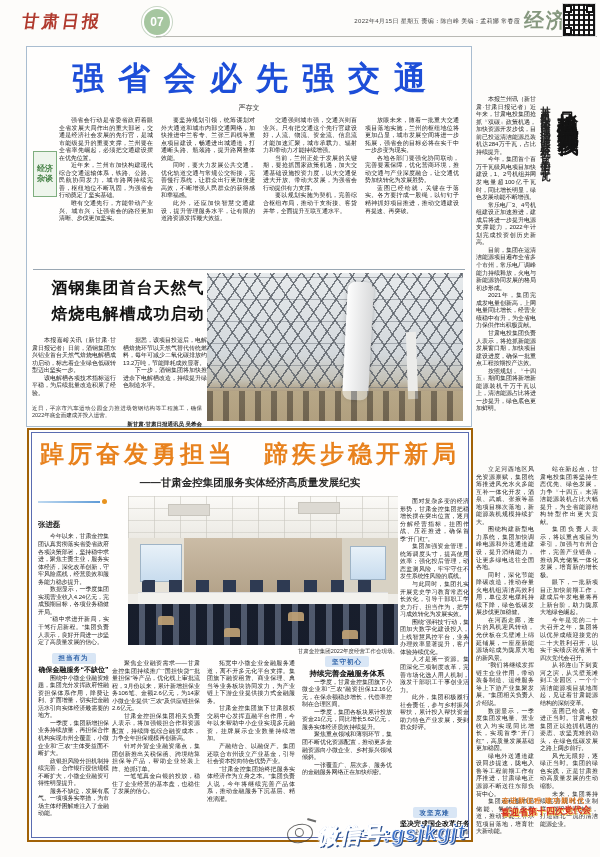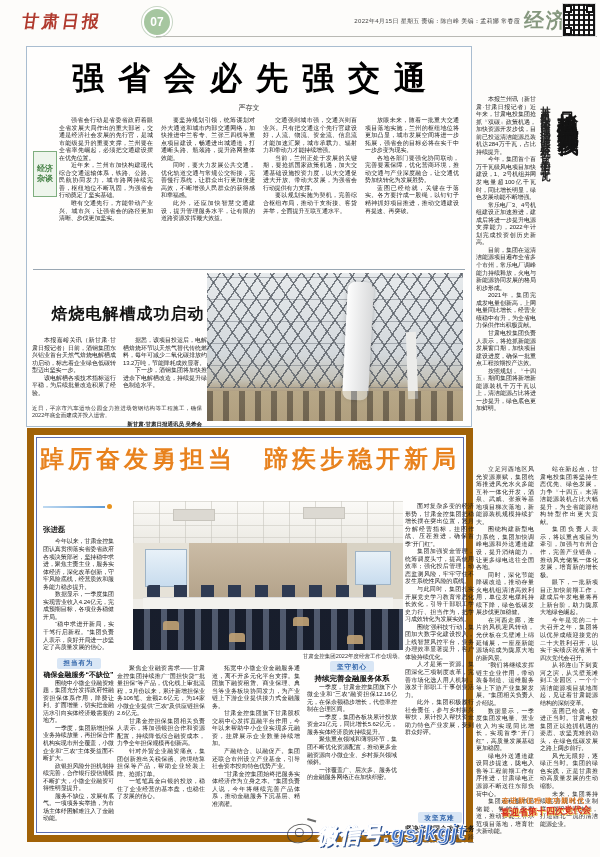--- a/index.html
+++ b/index.html
@@ -16,21 +16,21 @@
         letter-spacing:0.3px;}
   .section-name{position:absolute;left:524px;top:7px;font-size:20px;font-weight:bold;color:#86987f;letter-spacing:2px;}
   .qr{position:absolute;left:563px;top:4px;width:32px;height:32px;background:
         repeating-linear-gradient(0deg,rgba(17,17,17,.9) 0 2px,transparent 2px 5px),
         repeating-linear-gradient(90deg,#151515 0 2px,#fff 2px 5px);outline:1px solid #ddd;}
   .qr-eye{position:absolute;width:8px;height:8px;border:2px solid #111;background:#fff;box-sizing:border-box;}
   .qr-eye.e1{left:1px;top:1px}.qr-eye.e2{right:1px;top:1px}.qr-eye.e3{left:1px;bottom:1px}
   
   .top-box{position:absolute;left:26px;top:46px;width:444px;height:379px;border:1px solid #a9bdd0;background:#fffefd;}
   .top-title{position:absolute;left:0;top:10px;width:100%;text-align:center;font-size:32px;font-weight:bold;
-        color:#000000;letter-spacing:14px;text-indent:14px;margin:0;}
+        color:#1d4ed8;letter-spacing:14px;text-indent:14px;margin:0;}
   .top-author{position:absolute;left:0;top:56px;width:100%;text-align:center;font-size:7px;color:#333;}
   .label-box{position:absolute;left:6px;top:104px;width:22px;height:44px;border:1px solid #7fae7f;background:#eef5ec;
         display:flex;flex-direction:column;align-items:center;justify-content:center;gap:2px;}
   .label-box span{font-size:8px;font-weight:bold;color:#3f7d3f;line-height:1;}
   .ncol{position:absolute;font-size:6px;line-height:1.26;text-align:justify;letter-spacing:-0.1px;
         color:#242424;overflow:hidden;}
   .para{margin:0;text-indent:2em;}
   .tcol{top:70px;height:148px;width:94px;}
   .divider{position:absolute;left:6px;top:222px;width:432px;height:1px;background:#9aa7b3;}
   .sec-head{position:absolute;left:4px;top:228px;width:194px;text-align:center;font-size:16px;font-weight:bold;
@@ -55,21 +55,21 @@
         background:repeating-linear-gradient(90deg,rgba(60,55,45,.5) 0 6px,rgba(190,175,140,.5) 6px 16px);}
   
   .r-top-col{left:476px;top:96px;width:60px;height:362px;}
   .r-sub{position:absolute;left:538px;top:98px;height:310px;writing-mode:vertical-rl;text-orientation:upright;
         font-size:10px;font-weight:bold;color:#222;letter-spacing:3px;}
   .r-title{position:absolute;left:554px;top:96px;height:366px;writing-mode:vertical-rl;text-orientation:upright;
         font-size:21px;font-weight:bold;color:#141414;letter-spacing:1.5px;margin:0;}
   .r-bot1{left:476px;top:466px;width:58px;height:372px;}
   .r-bot2{left:540px;top:466px;width:58px;height:372px;}
   
-  .feature{position:absolute;left:27px;top:428px;width:446px;height:414px;border:7px solid #a16207;
+  .feature{position:absolute;left:27px;top:428px;width:446px;height:414px;border:2px solid #a16207;
         background:#fffefd;box-sizing:border-box;}
   .feature-inner{position:absolute;left:2px;top:2px;right:2px;bottom:2px;border:1px solid #5a6cb0;pointer-events:none;}
   .feat-title{position:absolute;left:0;top:8px;width:100%;text-align:center;font-size:24px;font-weight:bold;
         color:#e8821e;letter-spacing:4px;margin:0;}
   .feat-sub{position:absolute;left:0;top:46px;width:100%;text-align:center;font-size:10.5px;font-weight:bold;color:#2a2a2a;}
   .f-col{position:absolute;font-size:6px;line-height:1.26;text-align:justify;letter-spacing:-0.1px;overflow:hidden;}
   .f-col1{left:9px;top:68px;width:71px;height:340px;}
   .deco{height:8px;position:relative;margin-bottom:2px;}
   .deco-line{position:absolute;left:0;top:3px;width:62px;height:2px;background:linear-gradient(90deg,#bfd9f0,#5f9bd6);}
   .deco-dot{position:absolute;left:64px;top:1px;width:5px;height:5px;border-radius:50%;background:#e8931e;}
@@ -158,21 +158,21 @@
         <p class="para">要以规划实施为契机，完善综合枢纽布局，推动干支衔接、客货并举，全面提升互联互通水平。</p>
       </div>
     <div class="ncol tcol" style="left:338px">
         <p class="para">放眼未来，随着一批重大交通项目落地实施，兰州的枢纽地位将更加凸显，城市发展空间将进一步拓展，强省会的目标必将在实干中一步步变为现实。</p>
         <p class="para">各地各部门要强化协同联动，完善要素保障，优化营商环境，推动交通与产业深度融合，让交通优势加快转化为发展胜势。</p>
         <p class="para">蓝图已经绘就，关键在于落实。各方要拧成一股绳，以钉钉子精神抓好项目推进，推动交通建设再提速、再突破。</p>
       </div>
     <div class="divider"></div>
 
     <h2 class="sec-head">
-      <br>
+      <span>酒钢集团首台天然气</span><br>
       <span>焙烧电解槽成功启动</span>
     </h2>
     <div class="ncol scol" style="left:5px">
         <p class="para">本报嘉峪关讯（新甘肃·甘肃日报记者）日前，酒钢集团东兴铝业首台天然气焙烧电解槽成功启动，标志着企业绿色低碳转型迈出坚实一步。</p>
         <p class="para">该电解槽各项技术指标运行平稳，为后续批量改造积累了经验。</p>
       </div>
     <div class="ncol scol" style="left:96px">
         <p class="para">据悉，该项目投运后，电解槽焙烧环节以天然气替代传统燃料，每年可减少二氧化碳排放约13.2万吨，节能降耗成效显著。</p>
         <p class="para">下一步，酒钢集团将加快推进余下电解槽改造，持续提升绿色制造水平。</p>
       </div>
@@ -215,20 +215,21 @@
       <p class="para">今年是党的二十大召开之年，集团将以优异成绩迎接党的二十大胜利召开，以实干实绩庆祝省第十四次党代会召开。</p>
       <p class="para">从祁连山下到黄河之滨，从戈壁荒滩到工业园区，一个个清洁能源项目拔地而起，见证着甘肃能源结构的深刻变革。</p>
       <p class="para">蓝图已绘就，奋进正当时。甘肃电投集团正以抢抓机遇的姿态、攻坚克难的劲头，在绿色低碳发展之路上阔步前行。</p>
       <p class="para">风光无限好，逐绿正当时。集团的绿色实践，正是甘肃推动高质量发展的生动缩影。</p>
       <p class="para">未来，集团将持续完善现代企业制度，提升治理效能，打造西北一流的清洁能源企业。</p>
     </div>
 
   <section class="feature">
     <div class="feature-inner"></div>
     <h2 class="feat-title">踔厉奋发勇担当　蹄疾步稳开新局</h2>
+    <div class="feat-sub">——甘肃金控集团服务实体经济高质量发展纪实</div>
 
     <div class="f-col f-col1">
       <div class="deco">
         <span class="deco-line"></span>
         <span class="deco-dot"></span>
       </div>
       <div class="f-author">张进磊</div>
       <div>
           <p class="para">今年以来，甘肃金控集团认真贯彻落实省委省政府各项决策部署，坚持稳中求进，聚焦主责主业，服务实体经济，深化改革创新，守牢风险底线，经营质效和服务能力稳步提升。</p>
           <p class="para">数据显示，一季度集团实现营业收入4.24亿元，完成预期目标，各项业务稳健开局。</p>

